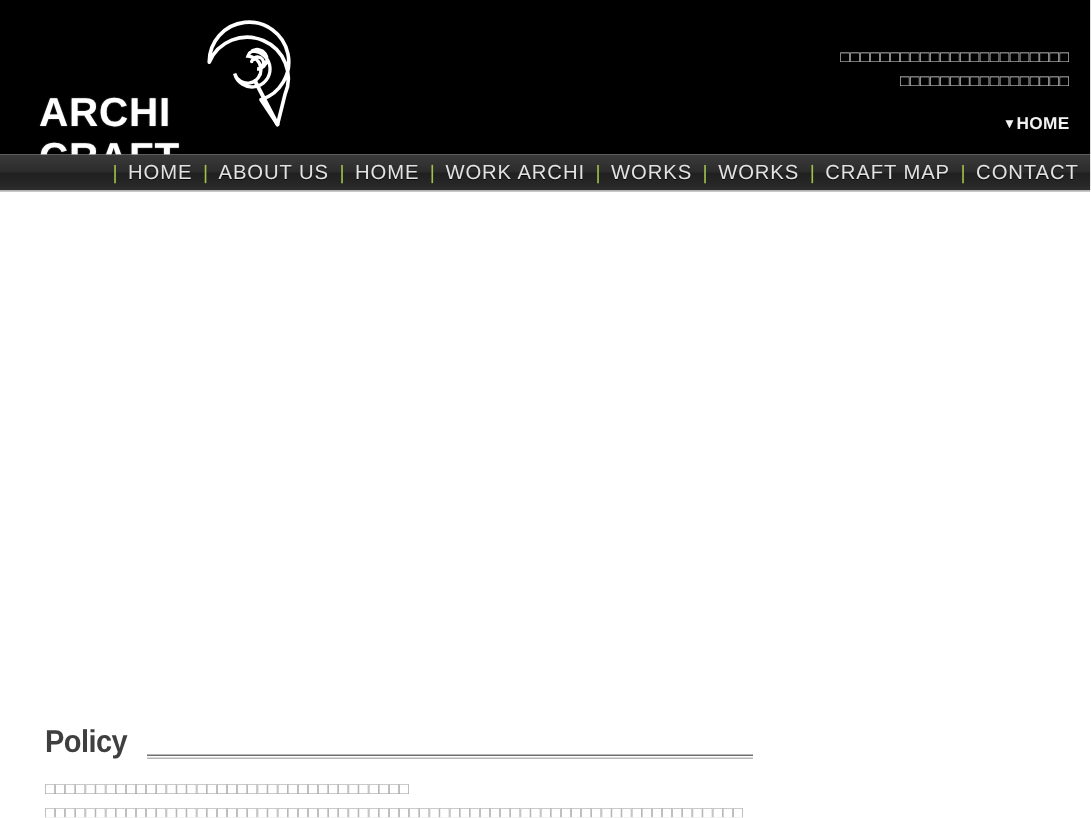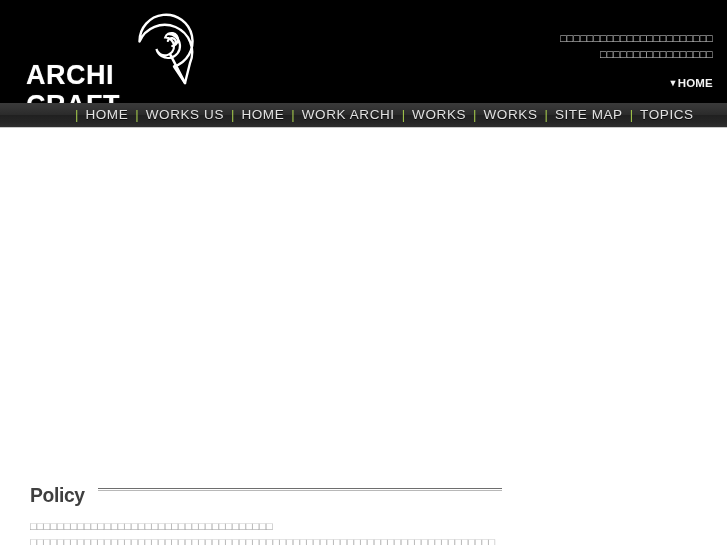--- a/index.html
+++ b/index.html
@@ -70,21 +70,21 @@
   }
 
   
   .body-area {
     position:absolute; left:0; top:128px; width:727px; height:417px;
     background:#ffffff;
   }
 
   
   .policy { position:absolute; left:30px; top:356px; width:472px; }
-  .policy-head { position:relative; height:22px; display:flex; align-items:flex-start; }
+  .policy-head { position:relative; height:22px; display:flex; align-items:flex-end; }
   .policy-title {
     color:#3f3f3f; font-size:21px; font-weight:bold;
     letter-spacing:-0.4px; line-height:22px;
     font-family:"Liberation Sans", sans-serif;
     transform:scaleX(.92); transform-origin:left center;
   }
   .policy-rule {
     flex:1; height:3px; margin-left:9px; margin-top:4px;
     border-top:1px solid #6e6e6e;
     border-bottom:1px solid #b8b8b8;
@@ -134,33 +134,33 @@
     <div class="header-home" data-interactable="true">
       <span class="caret" data-interactable="false">▼</span><span data-interactable="false">HOME</span>
     </div>
   </div>
 
   <div class="navbar" data-interactable="false">
     <div class="nav-inner" data-interactable="false">
       <span class="nav-sep" data-interactable="false">|</span>
       <span class="nav-item" data-interactable="true">HOME</span>
       <span class="nav-sep" data-interactable="false">|</span>
-      <span class="nav-item" data-interactable="true">WORKS US</span>
+      <span class="nav-item" data-interactable="true">ABOUT US</span>
       <span class="nav-sep" data-interactable="false">|</span>
       <span class="nav-item" data-interactable="true">HOME</span>
       <span class="nav-sep" data-interactable="false">|</span>
       <span class="nav-item" data-interactable="true">WORK ARCHI</span>
       <span class="nav-sep" data-interactable="false">|</span>
       <span class="nav-item" data-interactable="true">WORKS</span>
       <span class="nav-sep" data-interactable="false">|</span>
       <span class="nav-item" data-interactable="true">WORKS</span>
       <span class="nav-sep" data-interactable="false">|</span>
-      <span class="nav-item" data-interactable="true">SITE MAP</span>
+      <span class="nav-item" data-interactable="true">CRAFT MAP</span>
       <span class="nav-sep" data-interactable="false">|</span>
-      <span class="nav-item" data-interactable="true">TOPICS</span>
+      <span class="nav-item" data-interactable="true">CONTACT</span>
     </div>
   </div>
 
   <div class="body-area" data-interactable="false">
 
     <div class="policy" data-interactable="false">
       <div class="policy-head" data-interactable="false">
         <span class="policy-title" data-interactable="false">Policy</span>
         <span class="policy-rule" data-interactable="false"></span>
       </div>

